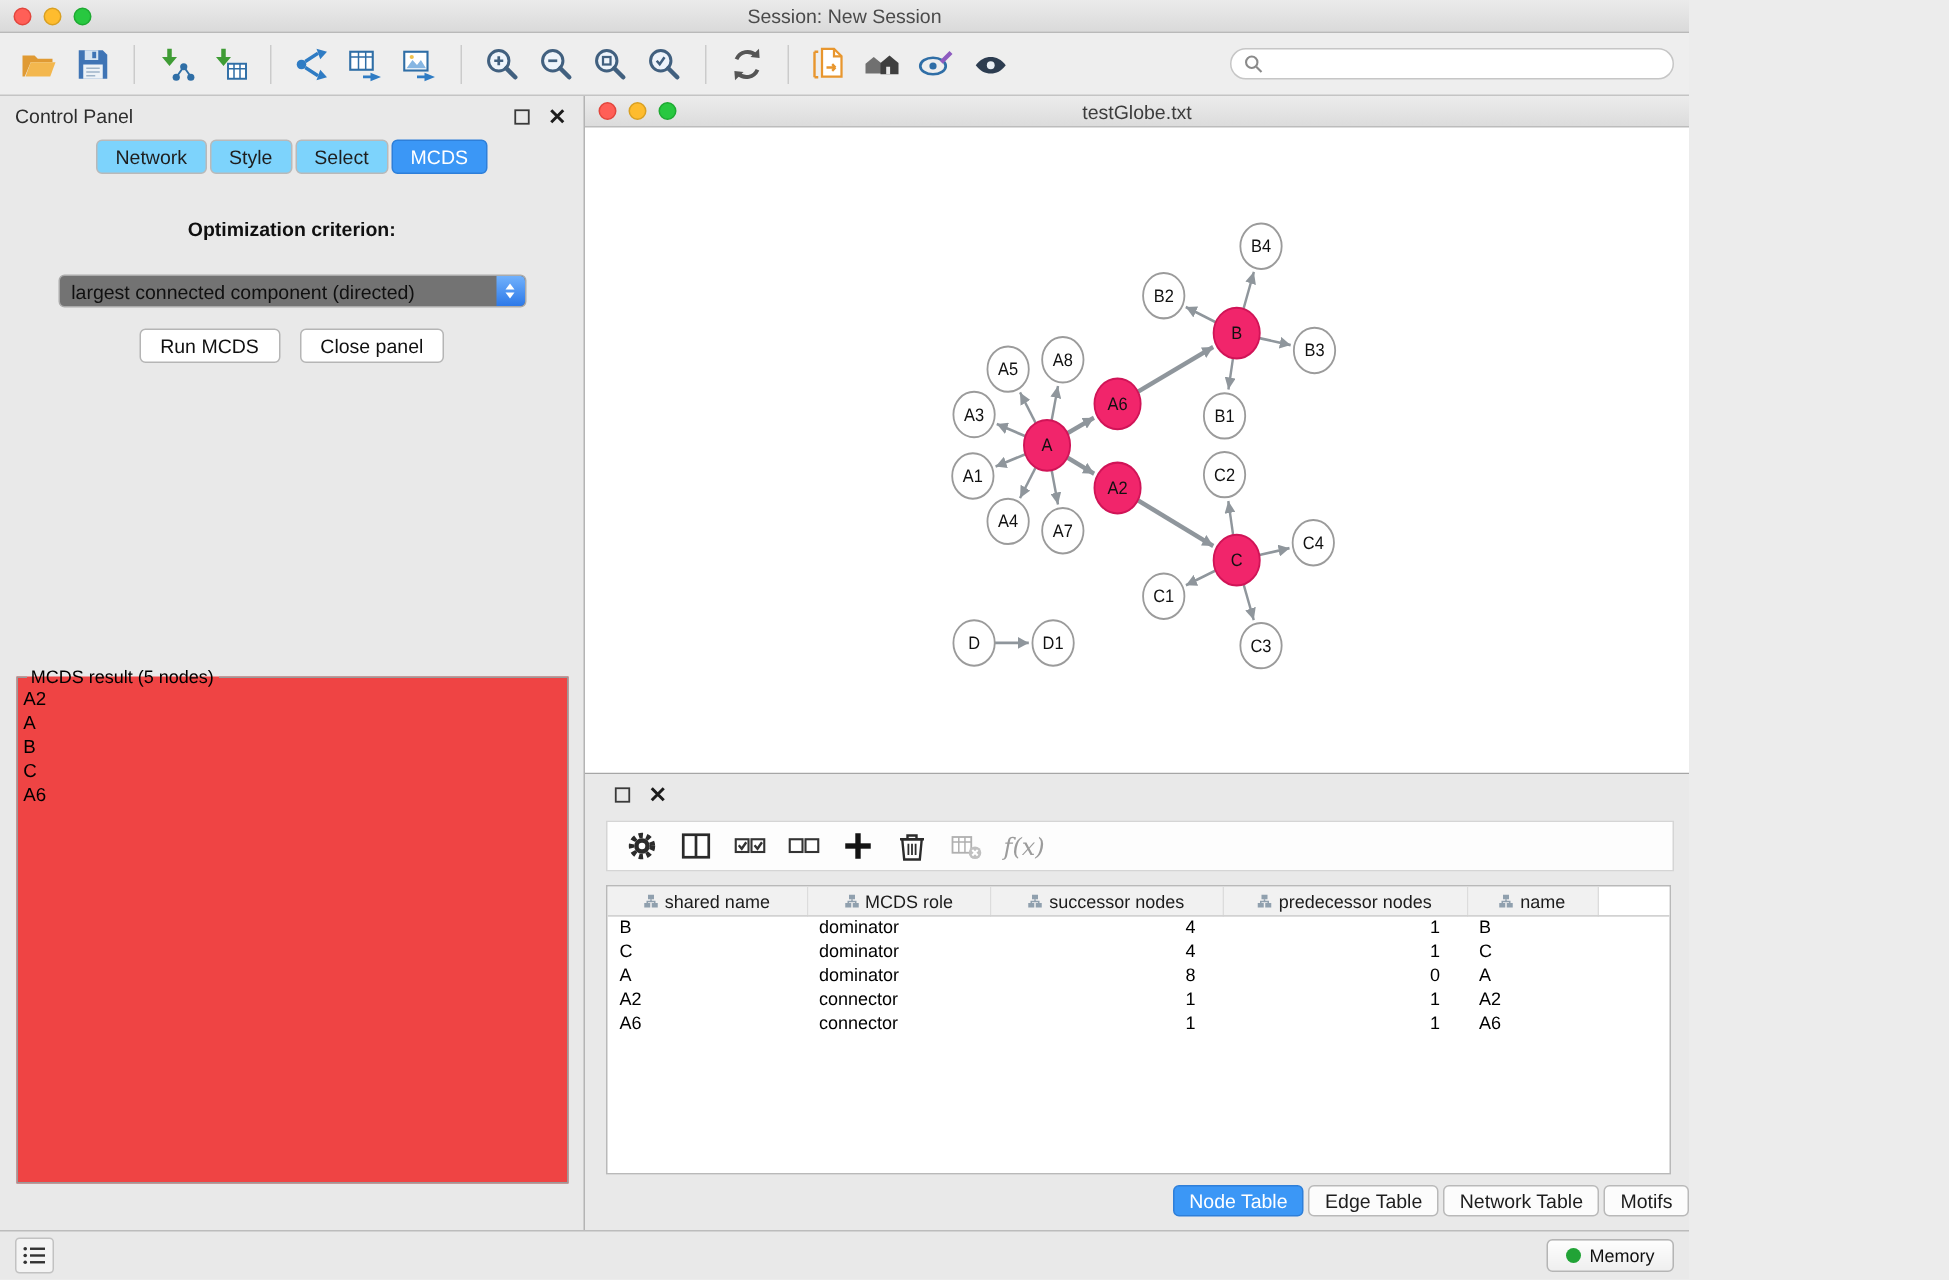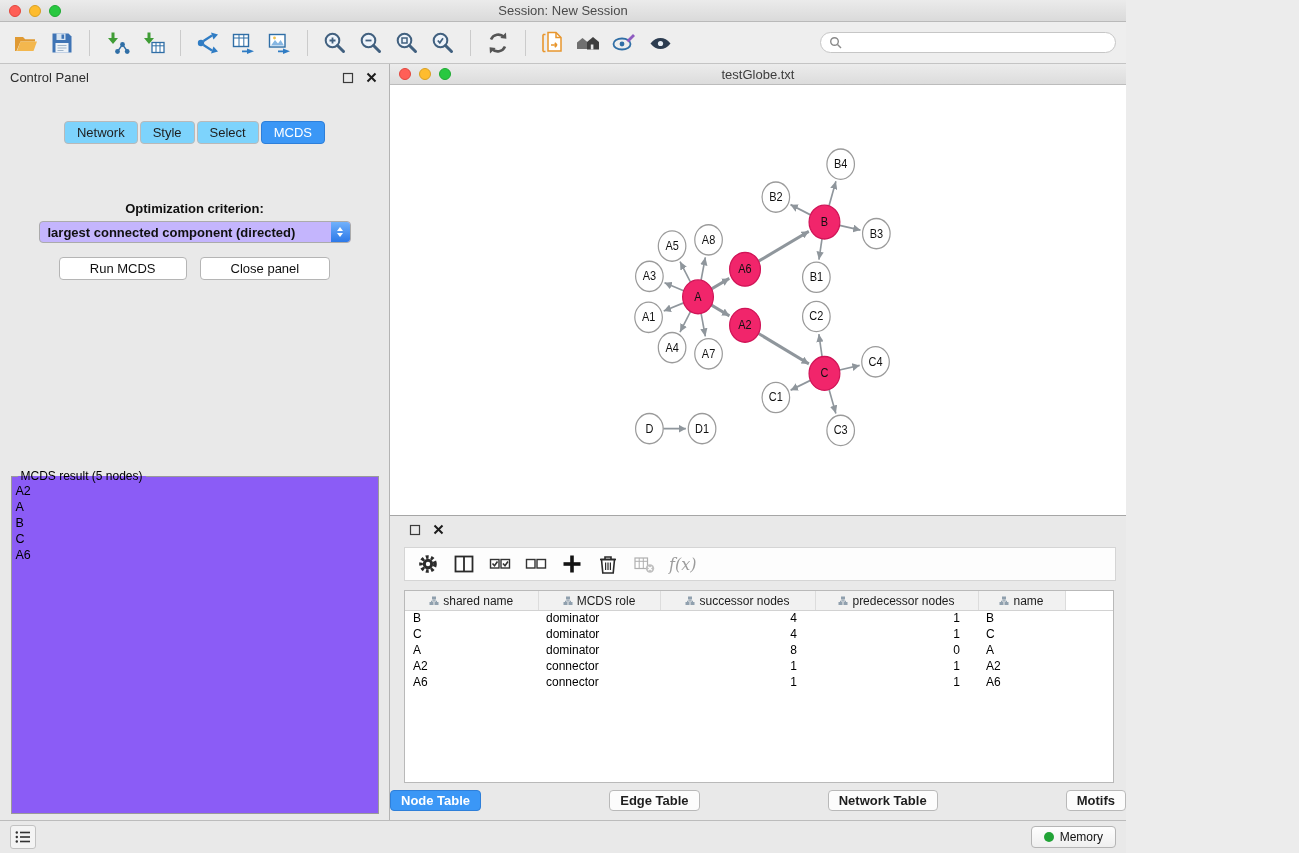--- a/index.html
+++ b/index.html
@@ -27,46 +27,46 @@
   .searchbox { width:296px; height:21px; background:#fff; border:1px solid #c6c6c6; border-radius:11px;
                display:flex; align-items:center; gap:5px; padding:0 8px; }
   .searchbox input { flex:1; border:none; outline:none; background:transparent; font-size:12px;
                      font-family:"Liberation Sans",sans-serif; }
 
   
   .main { flex:1; display:flex; min-height:0; }
 
   
   .control-panel { width:390px; flex:0 0 auto; background:#e9e9e9; border-right:1px solid #b4b4b4;
-                   display:flex; flex-direction:column; min-height:0;gap:28px; }
+                   display:flex; flex-direction:column; min-height:0; }
   .panel-header { height:27px; flex:0 0 auto; display:flex; align-items:center; padding:0 10px;
                   font-size:13px; color:#2e2e2e; }
   .ph-title { flex:1; }
   .ph-btn { width:16px; height:16px; display:flex; align-items:center; justify-content:center; margin-left:7px; }
   .cp-tabs { display:flex; justify-content:center; gap:2px; padding:2px 0 7px; flex:0 0 auto; }
   .cp-tab { font-size:13px; padding:3px 12px; background:#7dd3fc; border:1px solid #b9b9b9;
             border-radius:4px; color:#1e1e1e; }
   .cp-tab.active { background:#3b97f6; border-color:#2e7fd9; color:#fff; }
   .cp-content { flex:1; display:flex; flex-direction:column; align-items:center; min-height:0; }
   .opt-label { font-weight:bold; font-size:13px; color:#101010; margin-top:22px; }
-  .dropdown { margin-top:5px; width:312px; height:22px; background:#c4b5fd; border:1px solid #ababab;
-              border-radius:4px; display:flex; align-items:center; overflow:hidden;font-weight:bold; }
+  .dropdown { margin-top:23px; width:312px; height:22px; background:#737373; border:1px solid #ababab;
+              border-radius:4px; display:flex; align-items:center; overflow:hidden; }
   .dd-value { flex:1; font-size:13px; padding-left:8px; color:#101010; white-space:nowrap; }
   .dd-cap { width:19px; height:100%; flex:0 0 auto; background:linear-gradient(#71b1fc,#2d79e8);
             display:flex; flex-direction:column; align-items:center; justify-content:center; gap:2px;
             border-radius:0 3px 3px 0; }
   .dd-up { width:0; height:0; border-left:3.5px solid transparent; border-right:3.5px solid transparent;
            border-bottom:4px solid #fff; }
   .dd-down { width:0; height:0; border-left:3.5px solid transparent; border-right:3.5px solid transparent;
              border-top:4px solid #fff; }
   .cp-buttons { display:flex; gap:13px; margin-top:14px; }
-  .btn { font-size:13px; padding:3px 30px; background:#fff; border:1px solid #b5b5b5; border-radius:4px; color:#101010; }
+  .btn { font-size:13px; padding:3px 13px; background:#fff; border:1px solid #b5b5b5; border-radius:4px; color:#101010; }
   .cp-spacer { flex:1; }
-  fieldset.result-box { width:368px; height:345px; flex:0 0 auto; align-self:center; margin-bottom:6px;
-                        border:1px solid #9a9a9a; background:#8b5cf6; padding:0 4px 4px; }
+  fieldset.result-box { width:368px; height:345px; flex:0 0 auto; align-self:center; margin-bottom:31px;
+                        border:1px solid #9a9a9a; background:#ef4444; padding:0 4px 4px; }
   fieldset.result-box legend { font-size:12px; color:#000; padding:0 3px; margin-left:2px; }
   .result-item { font-size:12.5px; line-height:16px; color:#000; }
 
   
   .right { flex:1; display:flex; flex-direction:column; min-width:0; min-height:0; }
 
   
   .net-window { height:452px; flex:0 0 auto; display:flex; flex-direction:column;
                 border-bottom:1px solid #a6a6a6; background:#fff; }
   .net-titlebar { height:21px; flex:0 0 auto; background:linear-gradient(#ececec,#dcdcdc);
@@ -83,21 +83,21 @@
   .tp-table-wrap { margin:9px 12px 0 14px; flex:1; background:#fff; border:1px solid #b9b9b9; overflow:hidden; }
   table.node-table { border-collapse:collapse; table-layout:fixed; width:100%; }
   .node-table th { background:#f1f1f1; border-right:1px solid #dcdcdc; border-bottom:1px solid #d2d2d2;
                    font-weight:normal; font-size:12px; height:19px; text-align:center; color:#1c1c1c;
                    white-space:nowrap; overflow:hidden; }
   .node-table th .th-label { vertical-align:middle; margin-left:4px; }
   .node-table th svg { display:inline-block; vertical-align:middle; }
   .node-table th.filler { background:#fff; border-right:none; }
   .node-table td { font-size:12px; height:16px; padding:0 8px; color:#000; white-space:nowrap; overflow:hidden; }
   .node-table td.num { text-align:right; padding-right:18px; }
-  .tp-tabs { display:flex; justify-content:space-between; gap:3px; padding:7px 0 9px; flex:0 0 auto;font-weight:bold; }
+  .tp-tabs { display:flex; justify-content:flex-end; gap:3px; padding:7px 0 9px; flex:0 0 auto; }
   .tp-tab { font-size:13px; padding:2px 10px; background:#fcfcfc; border:1px solid #b9b9b9;
             border-radius:4px; color:#1e1e1e; }
   .tp-tab.active { background:#3b97f6; border-color:#2e7fd9; color:#fff; }
 
   
   .statusbar { height:33px; flex:0 0 auto; background:#e9e9e9; border-top:1px solid #bcbcbc;
                display:flex; align-items:center; padding:0 10px; }
   .status-left-btn { width:26px; height:24px; display:flex; align-items:center; justify-content:center;
                      border:1px solid #c2c2c2; border-radius:3px; background:#f4f4f4; }
   .memory-btn { margin-left:auto; display:flex; align-items:center; gap:6px;

